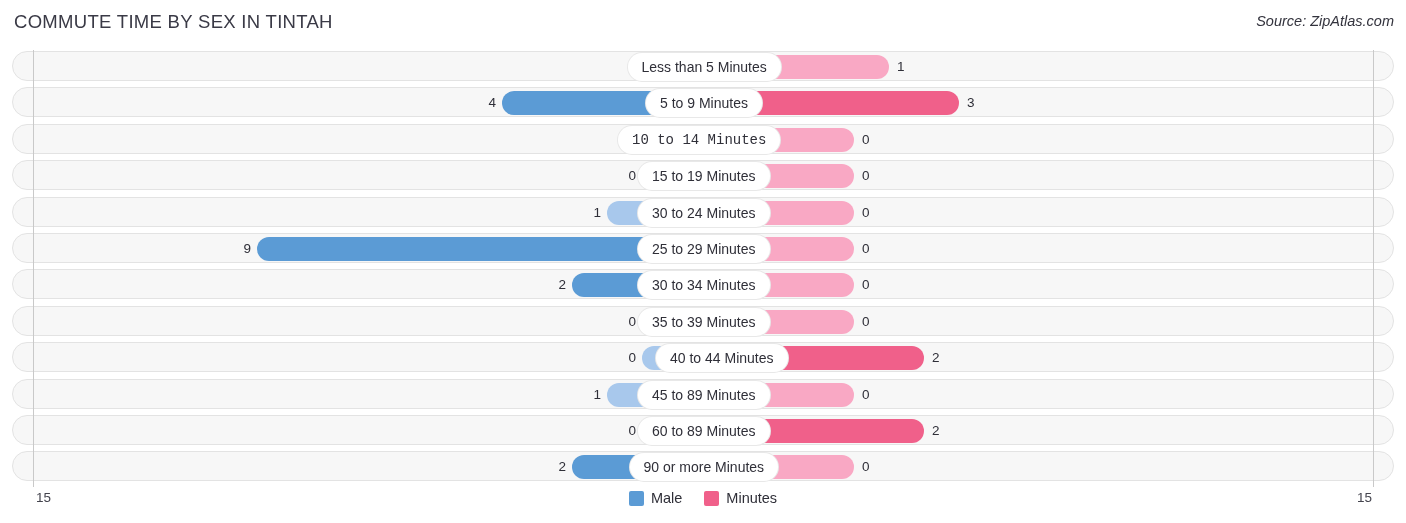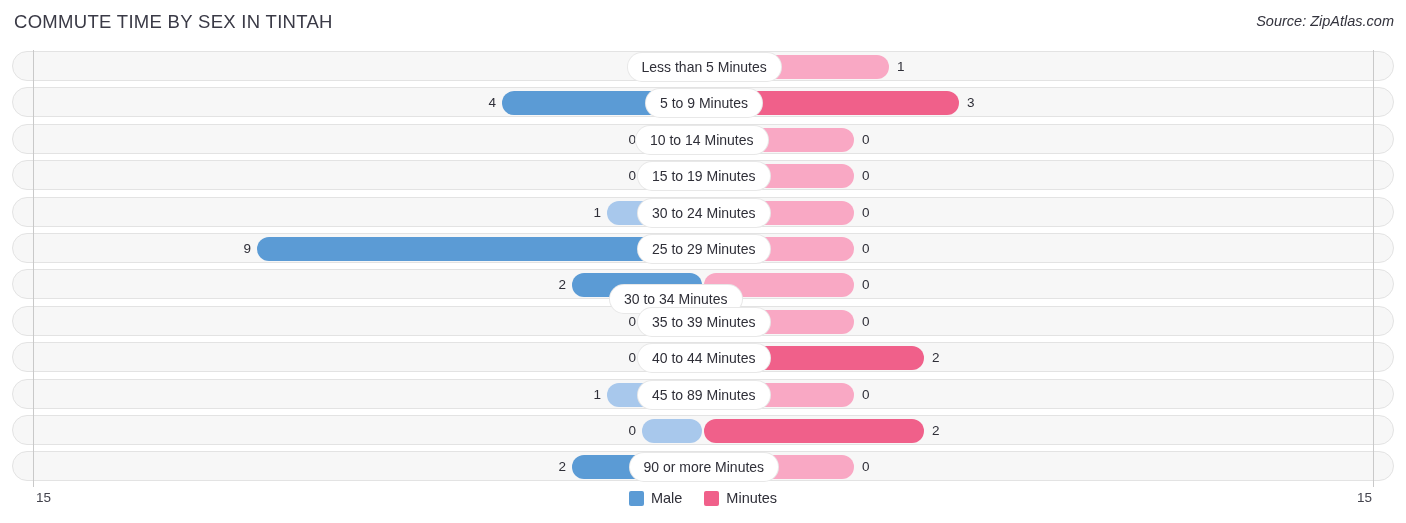--- a/index.html
+++ b/index.html
@@ -187,21 +187,21 @@
         <div class="bar female strong" style="left: 691px; width: 255px;"></div>
         <div class="bar-value male" style="left: 443px; width: 40px;">4</div>
         <div class="bar-value female" style="left: 954px; width: 40px;">3</div>
         <div class="row-label" style="left: 633px;">5 to 9 Minutes</div>
       </div>
       <div class="row" style="top: 73.8px;">
         <div class="bar male" style="right: 691px; width: 60px;"></div>
         <div class="bar female" style="left: 691px; width: 150px;"></div>
         <div class="bar-value male" style="left: 583px; width: 40px;">0</div>
         <div class="bar-value female" style="left: 849px; width: 40px;">0</div>
-        <div class="row-label" style="left: 623px;">10 to 14 Minutes</div>
+        <div class="row-label" style="left: 605px; font-family: Liberation Mono, monospace;">10 to 14 Minutes</div>
       </div>
       <div class="row" style="top: 110.2px;">
         <div class="bar male" style="right: 691px; width: 60px;"></div>
         <div class="bar female" style="left: 691px; width: 150px;"></div>
         <div class="bar-value male" style="left: 583px; width: 40px;">0</div>
         <div class="bar-value female" style="left: 849px; width: 40px;">0</div>
         <div class="row-label" style="left: 625px;">15 to 19 Minutes</div>
       </div>
       <div class="row" style="top: 146.6px;">
         <div class="bar male" style="right: 691px; width: 95px;"></div>
@@ -215,48 +215,49 @@
         <div class="bar female" style="left: 691px; width: 150px;"></div>
         <div class="bar-value male" style="left: 198px; width: 40px;">9</div>
         <div class="bar-value female" style="left: 849px; width: 40px;">0</div>
         <div class="row-label" style="left: 625px;">25 to 29 Minutes</div>
       </div>
       <div class="row" style="top: 219.4px;">
         <div class="bar male strong" style="right: 691px; width: 130px;"></div>
         <div class="bar female" style="left: 691px; width: 150px;"></div>
         <div class="bar-value male" style="left: 513px; width: 40px;">2</div>
         <div class="bar-value female" style="left: 849px; width: 40px;">0</div>
-        <div class="row-label" style="left: 597px; margin-top: 14px;">30 to 34 Minutes</div>
+        <div class="row-label" style="left: 625px;">30 to 34 Minutes</div>
       </div>
       <div class="row" style="top: 255.8px;">
         <div class="bar male" style="right: 691px; width: 60px;"></div>
         <div class="bar female" style="left: 691px; width: 150px;"></div>
         <div class="bar-value male" style="left: 583px; width: 40px;">0</div>
         <div class="bar-value female" style="left: 849px; width: 40px;">0</div>
         <div class="row-label" style="left: 625px;">35 to 39 Minutes</div>
       </div>
       <div class="row" style="top: 292.2px;">
         <div class="bar male" style="right: 691px; width: 60px;"></div>
         <div class="bar female strong" style="left: 691px; width: 220px;"></div>
         <div class="bar-value male" style="left: 583px; width: 40px;">0</div>
         <div class="bar-value female" style="left: 919px; width: 40px;">2</div>
-        <div class="row-label" style="left: 625px;">40 to 44 Minutes</div>
+        <div class="row-label" style="left: 643px;">40 to 44 Minutes</div>
       </div>
       <div class="row" style="top: 328.6px;">
         <div class="bar male" style="right: 691px; width: 95px;"></div>
         <div class="bar female" style="left: 691px; width: 150px;"></div>
         <div class="bar-value male" style="left: 548px; width: 40px;">1</div>
         <div class="bar-value female" style="left: 849px; width: 40px;">0</div>
         <div class="row-label" style="left: 625px;">45 to 89 Minutes</div>
       </div>
       <div class="row" style="top: 365px;">
         <div class="bar male" style="right: 691px; width: 60px;"></div>
         <div class="bar female strong" style="left: 691px; width: 220px;"></div>
         <div class="bar-value male" style="left: 583px; width: 40px;">0</div>
         <div class="bar-value female" style="left: 919px; width: 40px;">2</div>
+        <div class="row-label" style="left: 625px;">60 to 89 Minutes</div>
       </div>
       <div class="row" style="top: 401.4px;">
         <div class="bar male strong" style="right: 691px; width: 130px;"></div>
         <div class="bar female" style="left: 691px; width: 150px;"></div>
         <div class="bar-value male" style="left: 513px; width: 40px;">2</div>
         <div class="bar-value female" style="left: 849px; width: 40px;">0</div>
         <div class="row-label" style="left: 616.5px;">90 or more Minutes</div>
       </div>
     </div>
 

